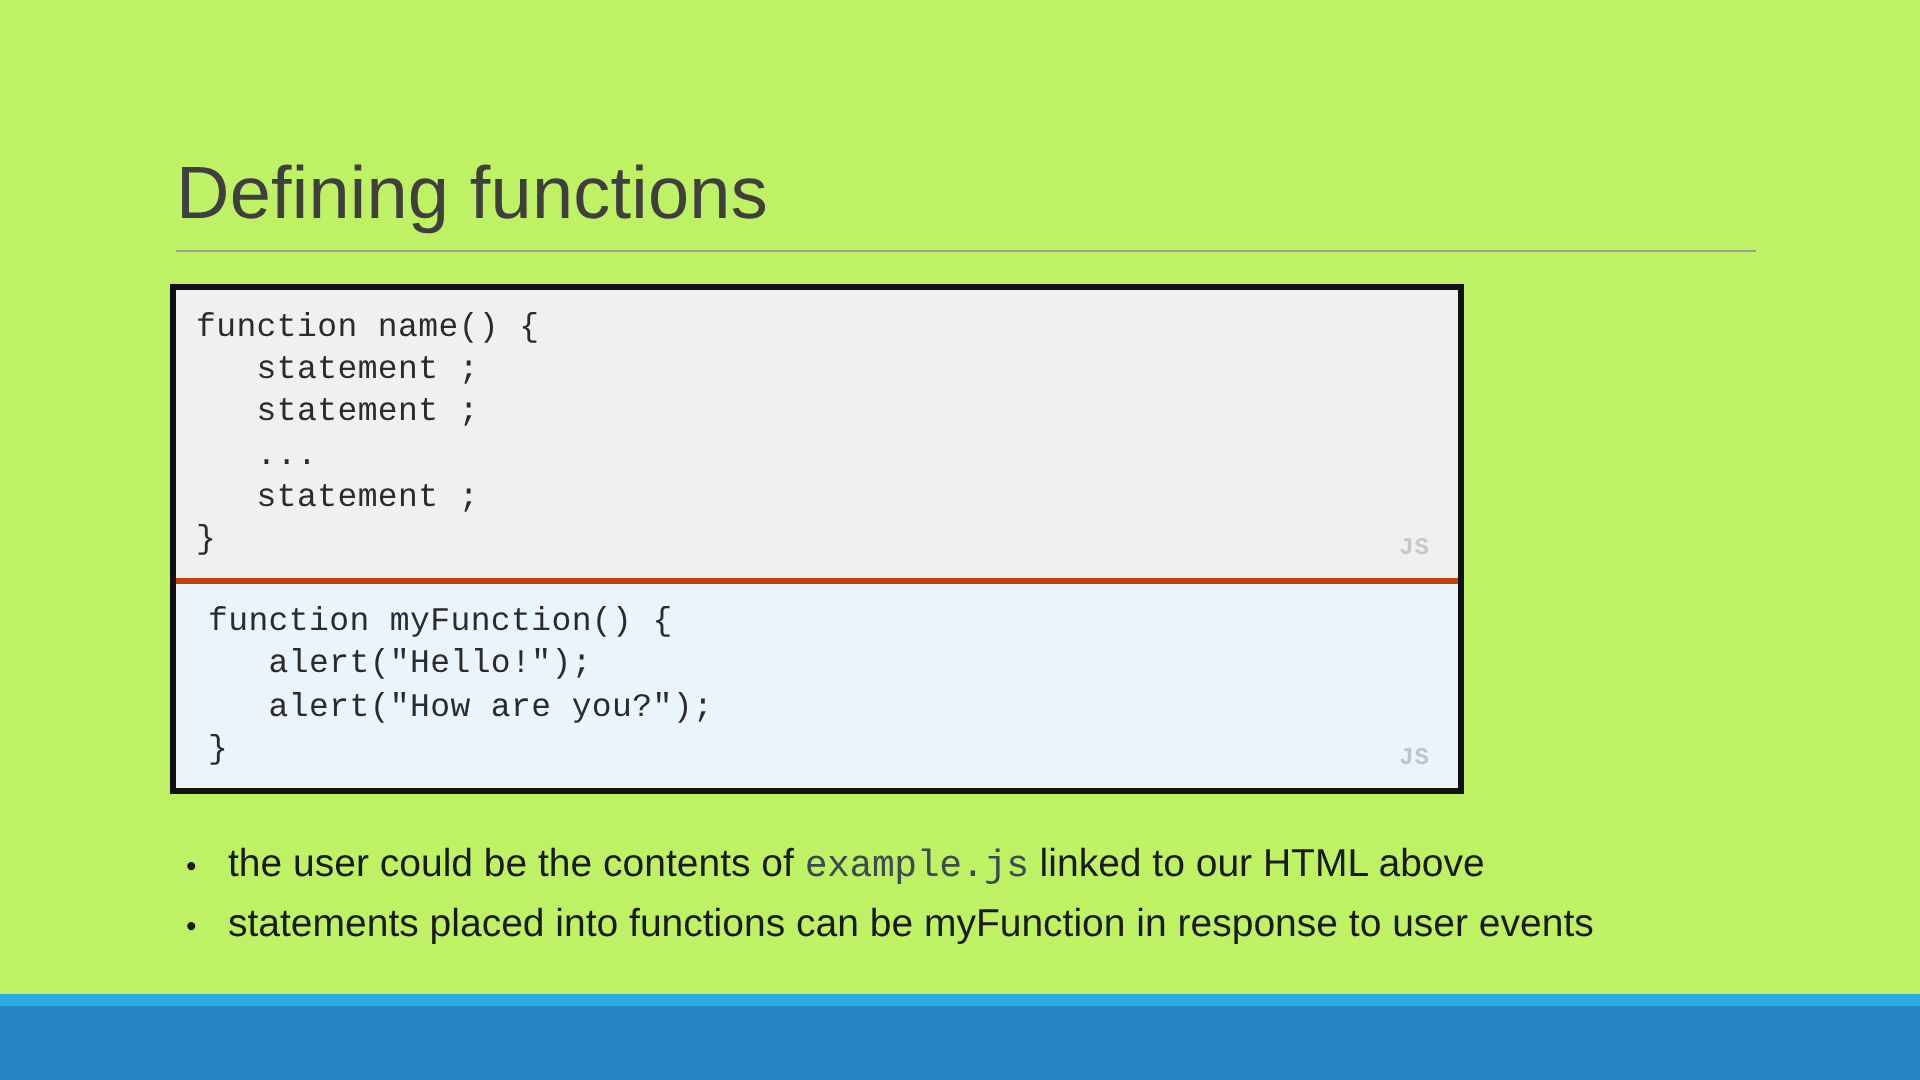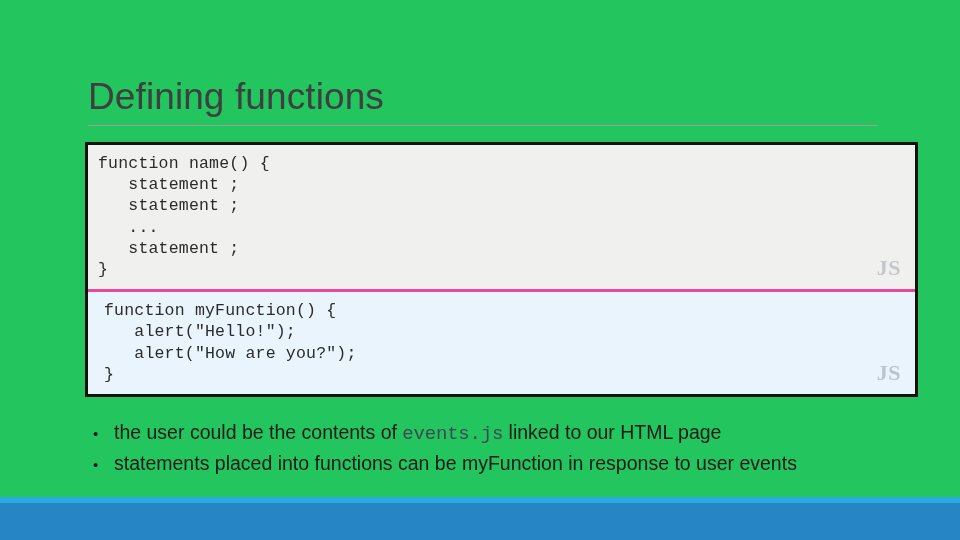--- a/index.html
+++ b/index.html
@@ -12,21 +12,21 @@
     height: 540px;
     background: #FFFFFF;
     font-family: "Liberation Sans", sans-serif;
     overflow: hidden;
     position: relative;
   }
 
   .slide {
     position: absolute;
     inset: 0;
-    background: #22c55e;
+    background: #bef264;
   }
 
   
   .title-area {
     position: absolute;
     left: 88px;
     top: 76px;
     width: 790px;
   }
   .slide-title {
@@ -43,51 +43,51 @@
     border-top: 1.4px solid #9C9C9C;
     width: 790px;
     height: 0;
   }
 
   
   .code-stack {
     position: absolute;
     left: 85px;
     top: 142px;
-    width: 833px;
+    width: 647px;
     border: 3px solid #111111;
     box-sizing: border-box;
   }
   .code-block {
     position: relative;
     box-sizing: border-box;
     padding: 8px 12px 9px 10px;
   }
   .code-block.gray {
     background: #F0F0EE;
   }
   .code-block.blue {
     background: #E9F4FD;
-    border-top: 3px solid #ec4899;
+    border-top: 3px solid #c2410c;
     padding-left: 16px;
   }
   .code-line {
     font-family: "Liberation Mono", monospace;
     font-size: 16.5px;
     line-height: 21.2px;
     color: #2B2B2B;
     white-space: pre;
     letter-spacing: 0.2px;
   }
   .js-badge {
     position: absolute;
     right: 14px;
     bottom: 8px;
-    font-family: Liberation Serif, serif;
-    font-size: 22px;
+    font-family: Liberation Mono, monospace;
+    font-size: 12px;
     font-weight: bold;
     color: #C3C8CC;
     letter-spacing: 0.5px;
   }
   .code-block.blue .js-badge {
     color: #B9C6D0;
   }
 
   
   .bullets {
@@ -171,21 +171,21 @@
       <div class="code-line">}</div>
       <div class="js-badge">JS</div>
     </div>
 
   </div>
 
   <div class="bullets">
 
     <div class="bullet-row">
       <span class="bullet-mark">•</span>
-      <span class="bullet-text"><span>the user could be the contents of </span><span class="inline-code">events.js</span><span> linked to our HTML page</span></span>
+      <span class="bullet-text"><span>the user could be the contents of </span><span class="inline-code">example.js</span><span> linked to our HTML above</span></span>
     </div>
 
     <div class="bullet-row">
       <span class="bullet-mark">•</span>
       <span class="bullet-text"><span>statements placed into functions can be myFunction in response to user events</span></span>
     </div>
 
   </div>
 
   <div class="footer-light"></div>

